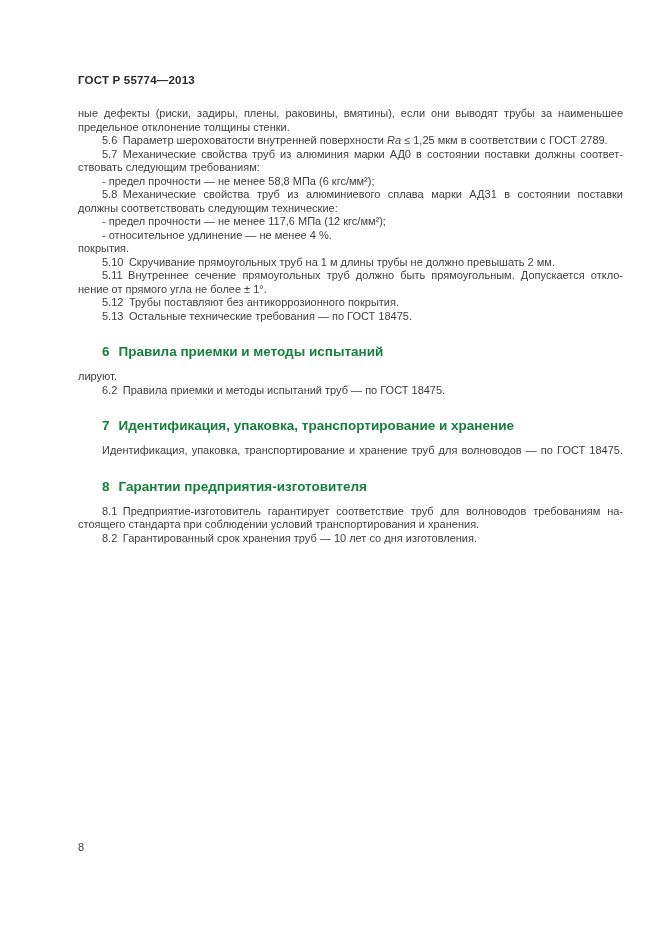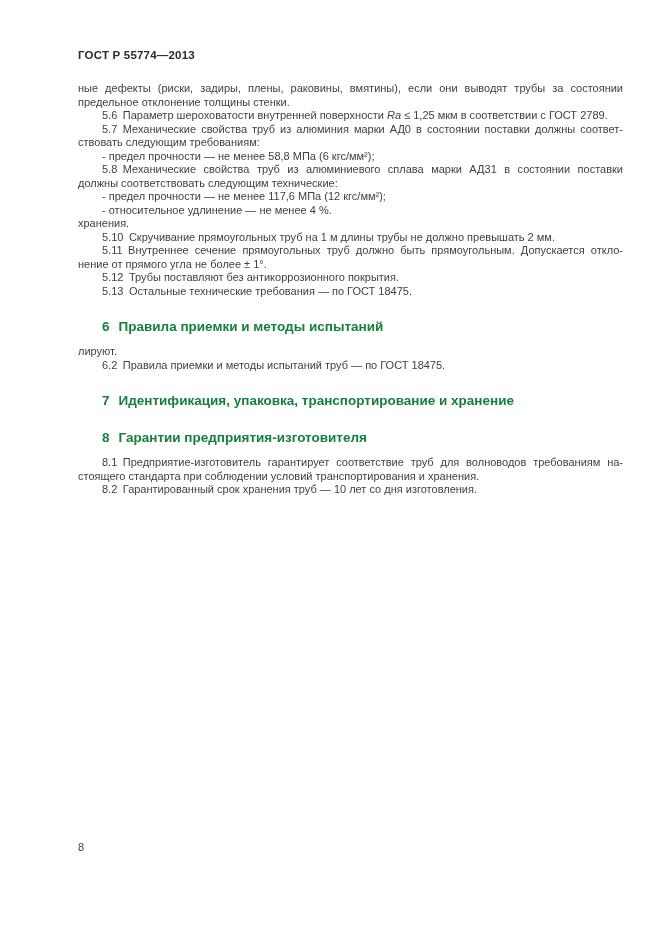--- a/index.html
+++ b/index.html
@@ -11,21 +11,21 @@
     overflow: hidden;
   }
   .page {
     position: absolute;
     inset: 0;
     background: #ffffff;
   }
   .content {
     position: absolute;
     left: 78px;
-    top: 48px;
+    top: 73px;
     width: 545px;
   }
   .doc-header {
     font-weight: bold;
     font-size: 11.5px;
     line-height: 14px;
     color: #2b2b2b;
     letter-spacing: 0.2px;
     margin-bottom: 20px;
   }
@@ -61,40 +61,41 @@
     color: #3f3f3f;
   }
 </style>
 </head>
 <body>
 
 <div class="page">
   <div class="content">
     <div class="doc-header">ГОСТ Р 55774—2013</div>
     <div>
-        <div class="ln fill">ные дефекты (риски, задиры, плены, раковины, вмятины), если они выводят трубы за состоянии</div>
+        <div class="ln fill">ные дефекты (риски, задиры, плены, раковины, вмятины), если они выводят трубы за наименьшее</div>
         <div class="ln">предельное отклонение толщины стенки.</div>
         <div class="ln ind">5.6 Параметр шероховатости внутренней поверхности <i>Ra</i> ≤ 1,25 мкм в соответствии с ГОСТ 2789.</div>
         <div class="ln fill ind">5.7 Механические свойства труб из алюминия марки АД0 в состоянии поставки должны соответ-</div>
         <div class="ln">ствовать следующим требованиям:</div>
         <div class="ln ind">- предел прочности — не менее 58,8 МПа (6 кгс/мм²);</div>
         <div class="ln fill ind">5.8 Механические свойства труб из алюминиевого сплава марки АД31 в состоянии поставки</div>
         <div class="ln">должны соответствовать следующим технические:</div>
         <div class="ln ind">- предел прочности — не менее 117,6 МПа (12 кгс/мм²);</div>
         <div class="ln ind">- относительное удлинение — не менее 4 %.</div>
-        <div class="ln">хранения.</div>
+        <div class="ln">покрытия.</div>
         <div class="ln ind">5.10 Скручивание прямоугольных труб на 1 м длины трубы не должно превышать 2 мм.</div>
         <div class="ln fill ind">5.11 Внутреннее сечение прямоугольных труб должно быть прямоугольным. Допускается откло-</div>
         <div class="ln">нение от прямого угла не более ± 1°.</div>
         <div class="ln ind">5.12 Трубы поставляют без антикоррозионного покрытия.</div>
         <div class="ln ind">5.13 Остальные технические требования — по ГОСТ 18475.</div>
         <div class="heading"><span class="hnum">6</span><span>Правила приемки и методы испытаний</span></div>
         <div class="ln">лируют.</div>
         <div class="ln ind">6.2 Правила приемки и методы испытаний труб — по ГОСТ 18475.</div>
         <div class="heading"><span class="hnum">7</span><span>Идентификация, упаковка, транспортирование и хранение</span></div>
+        <div class="ln fill ind">Идентификация, упаковка, транспортирование и хранение труб для волноводов — по ГОСТ 18475.</div>
         <div class="heading"><span class="hnum">8</span><span>Гарантии предприятия-изготовителя</span></div>
         <div class="ln fill ind">8.1 Предприятие-изготовитель гарантирует соответствие труб для волноводов требованиям на-</div>
         <div class="ln">стоящего стандарта при соблюдении условий транспортирования и хранения.</div>
         <div class="ln ind">8.2 Гарантированный срок хранения труб — 10 лет со дня изготовления.</div>
       </div>
   </div>
   <div class="page-number">8</div>
 </div>
 
 </body></html>

